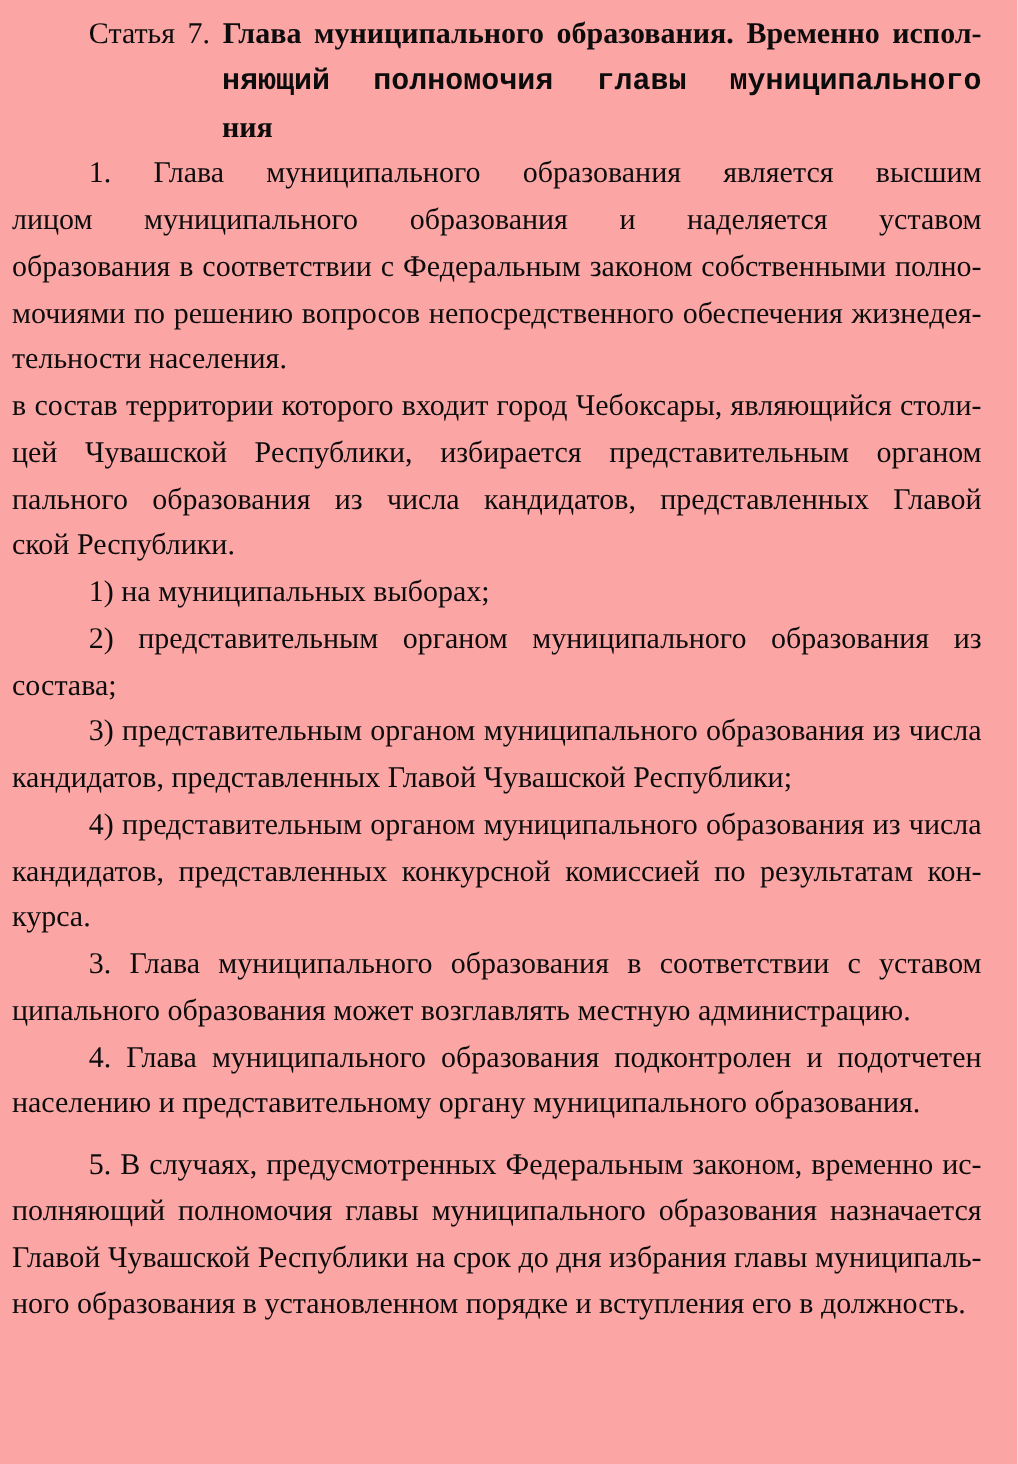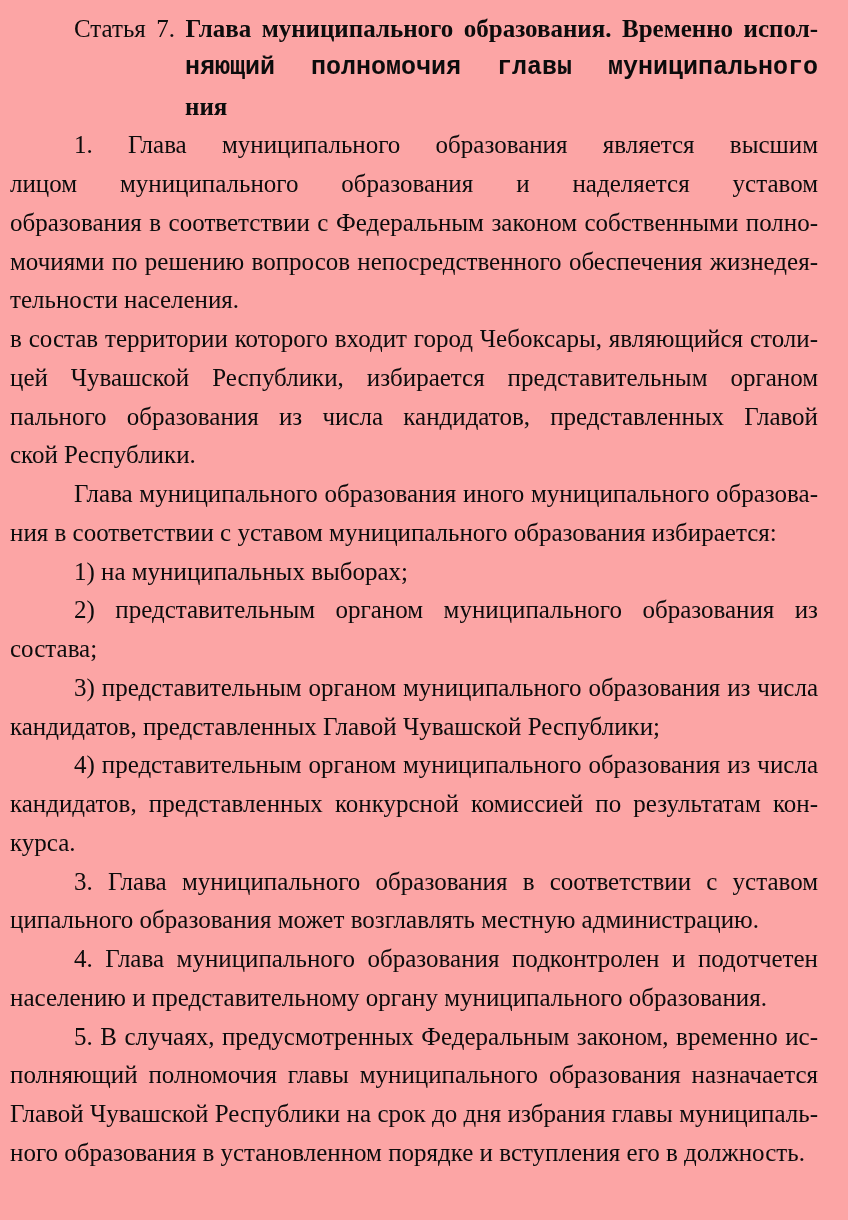--- a/index.html
+++ b/index.html
@@ -54,24 +54,20 @@
         <div class="line just" style="text-indent: 0px;">мочиями по решению вопросов непосредственного обеспечения жизнедея-</div>
         <div class="line" style="text-indent: 0px;">тельности населения.</div>
       </div>
       <div class="block">
         <div class="line just" style="text-indent: 0px;">в состав территории которого входит город Чебоксары, являющийся столи-</div>
         <div class="line just" style="text-indent: 0px;">цей Чувашской Республики, избирается представительным органом муници-</div>
         <div class="line just" style="text-indent: 0px;">пального образования из числа кандидатов, представленных Главой Чуваш-</div>
         <div class="line" style="text-indent: 0px;">ской Республики.</div>
       </div>
       <div class="block">
-        <div class="line just" style="text-indent: 64px;">Глава муниципального образования иного муниципального образова-</div>
-        <div class="line" style="text-indent: 0px;">ния в соответствии с уставом муниципального образования избирается:</div>
-      </div>
-      <div class="block">
         <div class="line" style="text-indent: 64px;">1) на муниципальных выборах;</div>
       </div>
       <div class="block">
         <div class="line just" style="text-indent: 64px;">2) представительным органом муниципального образования из своего</div>
         <div class="line" style="text-indent: 0px;">состава;</div>
       </div>
       <div class="block">
         <div class="line just" style="text-indent: 64px;">3) представительным органом муниципального образования из числа</div>
         <div class="line" style="text-indent: 0px;">кандидатов, представленных Главой Чувашской Республики;</div>
       </div>
@@ -82,19 +78,19 @@
       </div>
       <div class="block">
         <div class="line just" style="text-indent: 64px;">3. Глава муниципального образования в соответствии с уставом муни-</div>
         <div class="line" style="text-indent: 0px;">ципального образования может возглавлять местную администрацию.</div>
       </div>
       <div class="block">
         <div class="line just" style="text-indent: 64px;">4. Глава муниципального образования подконтролен и подотчетен</div>
         <div class="line" style="text-indent: 0px;">населению и представительному органу муниципального образования.</div>
       </div>
       <div class="block">
-        <div class="line just" style="text-indent: 64px;">5. В случаях, предусмотренных Федеральным законом, временно ис-</div>
+        <div class="line just" style="text-indent: 64px; margin-top: 12px;">5. В случаях, предусмотренных Федеральным законом, временно ис-</div>
         <div class="line just" style="text-indent: 0px;">полняющий полномочия главы муниципального образования назначается</div>
         <div class="line just" style="text-indent: 0px;">Главой Чувашской Республики на срок до дня избрания главы муниципаль-</div>
         <div class="line" style="text-indent: 0px;">ного образования в установленном порядке и вступления его в должность.</div>
       </div>
     </div>
 </div>
 
 </body></html>

